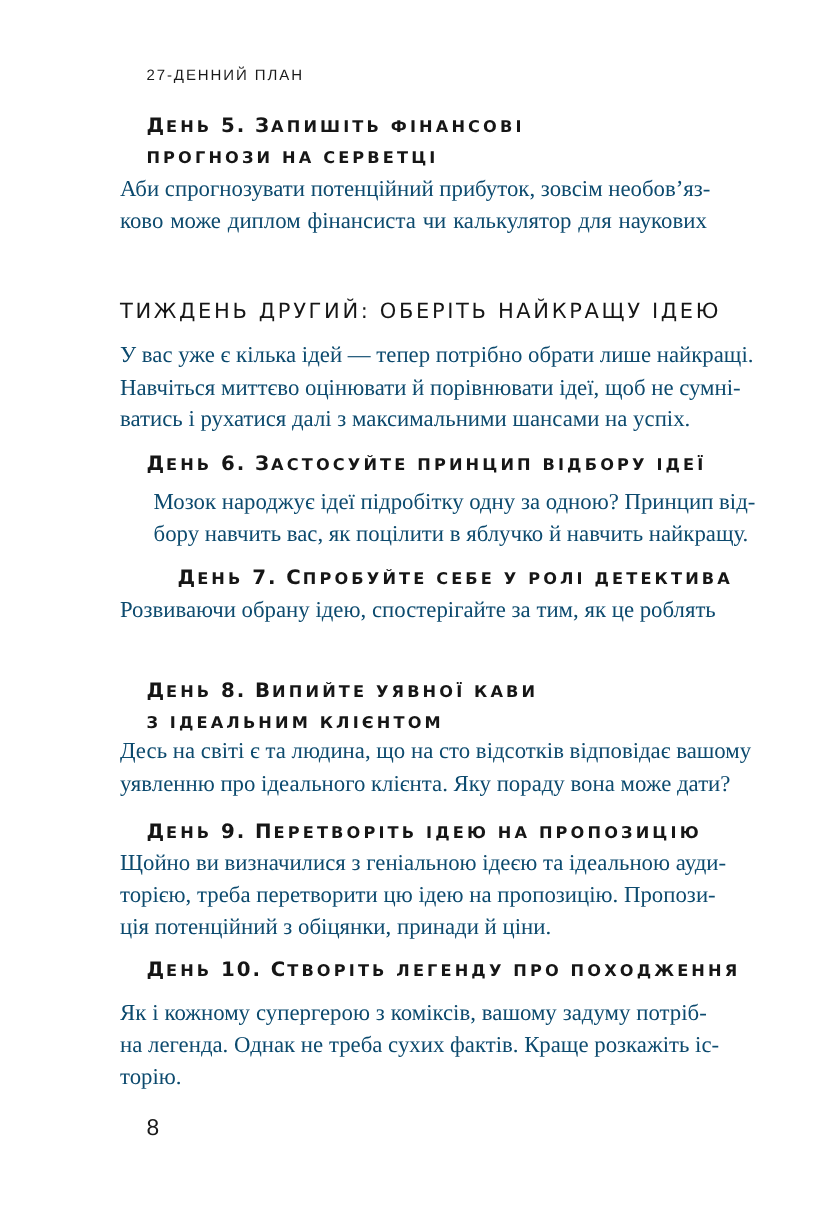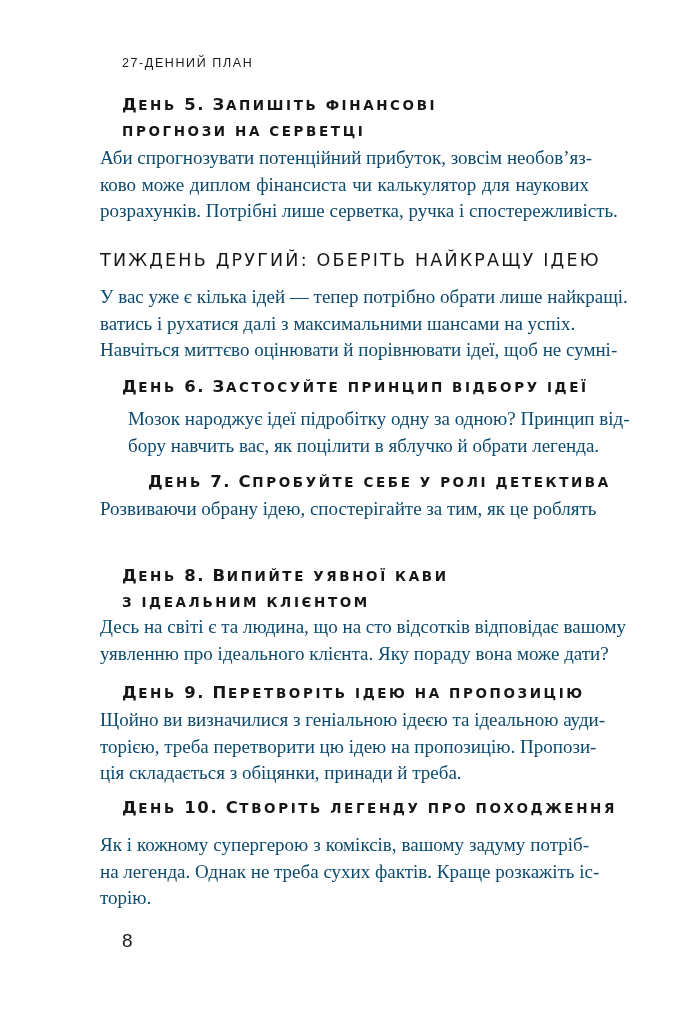--- a/index.html
+++ b/index.html
@@ -42,36 +42,35 @@
 
   <div class="running-head">27-ДЕННИЙ ПЛАН</div>
 
   <div class="day-head" style="top:92px;">
     <div><span class="big">Д</span><span>ЕНЬ</span><span class="big"> 5. </span><span class="big">З</span><span>АПИШІТЬ ФІНАНСОВІ</span></div>
     <div>ПРОГНОЗИ НА СЕРВЕТЦІ</div>
   </div>
   <div class="body-text" style="top:145px;">
     <span class="line">Аби спрогнозувати потенційний прибуток, зовсім необов’яз-</span>
     <span class="line">ково може диплом фінансиста чи калькулятор для наукових</span>
-    <span class="line last">розрахунків. Потрібні лише серветка, ручка і спостережливість.</span>
   </div>
 
   <div class="week-head">ТИЖДЕНЬ ДРУГИЙ: ОБЕРІТЬ НАЙКРАЩУ ІДЕЮ</div>
   <div class="body-text" style="top:284px;">
     <span class="line">У вас уже є кілька ідей — тепер потрібно обрати лише найкращі.</span>
+    <span class="line">Навчіться миттєво оцінювати й порівнювати ідеї, щоб не сумні-</span>
     <span class="line last">ватись і рухатися далі з максимальними шансами на успіх.</span>
-    <span class="line">Навчіться миттєво оцінювати й порівнювати ідеї, щоб не сумні-</span>
   </div>
 
   <div class="day-head" style="top:374px;">
     <div><span class="big">Д</span><span>ЕНЬ</span><span class="big"> 6. </span><span class="big">З</span><span>АСТОСУЙТЕ ПРИНЦИП ВІДБОРУ ІДЕЇ</span></div>
   </div>
   <div class="body-text" style="top:406px;margin-left:28px;">
     <span class="line">Мозок народжує ідеї підробітку одну за одною? Принцип від-</span>
-    <span class="line last">бору навчить вас, як поцілити в яблучко й обрати легенда.</span>
+    <span class="line last">бору навчить вас, як поцілити в яблучко й навчить найкращу.</span>
   </div>
 
   <div class="day-head" style="top:469px;margin-left:26px;">
     <div><span class="big">Д</span><span>ЕНЬ</span><span class="big"> 7. </span><span class="big">С</span><span>ПРОБУЙТЕ СЕБЕ У РОЛІ ДЕТЕКТИВА</span></div>
   </div>
   <div class="body-text" style="top:496px;">
     <span class="line">Розвиваючи обрану ідею, спостерігайте за тим, як це роблять</span>
   </div>
 
   <div class="day-head" style="top:563px;">
@@ -82,21 +81,21 @@
     <span class="line">Десь на світі є та людина, що на сто відсотків відповідає вашому</span>
     <span class="line last">уявленню про ідеального клієнта. Яку пораду вона може дати?</span>
   </div>
 
   <div class="day-head" style="top:680px;">
     <div><span class="big">Д</span><span>ЕНЬ</span><span class="big"> 9. </span><span class="big">П</span><span>ЕРЕТВОРІТЬ ІДЕЮ НА ПРОПОЗИЦІЮ</span></div>
   </div>
   <div class="body-text" style="top:707px;">
     <span class="line">Щойно ви визначилися з геніальною ідеєю та ідеальною ауди-</span>
     <span class="line">торією, треба перетворити цю ідею на пропозицію. Пропози-</span>
-    <span class="line last">ція складається з обіцянки, принади й треба.</span>
+    <span class="line last">ція потенційний з обіцянки, принади й ціни.</span>
   </div>
 
   <div class="day-head" style="top:795px;">
     <div><span class="big">Д</span><span>ЕНЬ</span><span class="big"> 10. </span><span class="big">С</span><span>ТВОРІТЬ ЛЕГЕНДУ ПРО ПОХОДЖЕННЯ</span></div>
   </div>
   <div class="body-text" style="top:832px;">
     <span class="line">Як і кожному супергерою з коміксів, вашому задуму потріб-</span>
     <span class="line">на легенда. Однак не треба сухих фактів. Краще розкажіть іс-</span>
     <span class="line last">торію.</span>
   </div>

